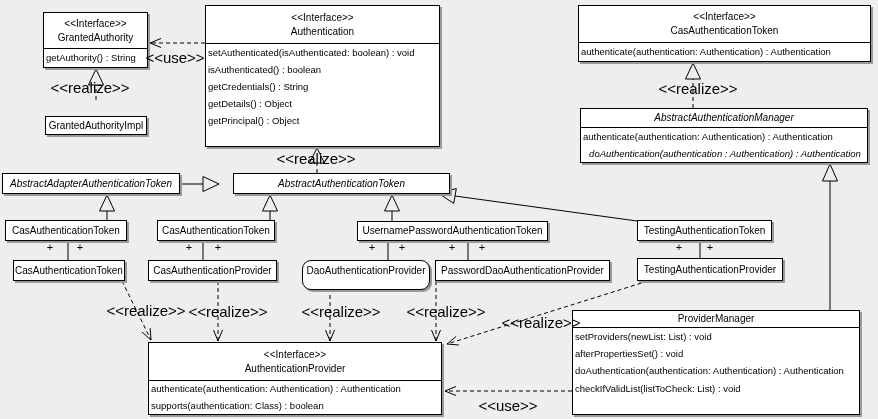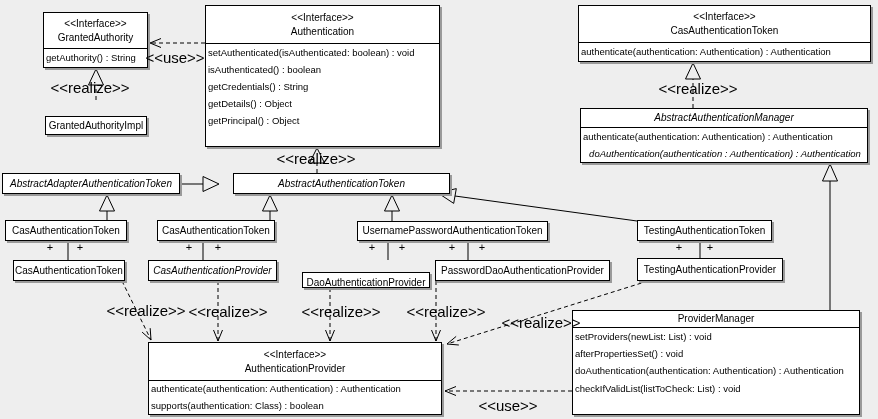--- a/index.html
+++ b/index.html
@@ -144,25 +144,25 @@
       <div class="title" style="height: 19px;">
         <div class="cname">TestingAuthenticationToken</div>
       </div>
     </div>
     <div class="node" style="left: 13px; top: 260px; width: 112px; height: 21px;">
       <div class="title" style="height: 19px;">
         <div class="cname">CasAuthenticationToken</div>
       </div>
     </div>
     <div class="node" style="left: 148px; top: 260px; width: 129px; height: 21px;">
-      <div class="title" style="height: 19px; font-style: italic;">
+      <div class="title" style="height: 19px;">
         <div class="cname">CasAuthenticationProvider</div>
       </div>
     </div>
-    <div class="node" style="left: 302px; top: 272px; width: 128px; height: 16px;">
+    <div class="node" style="left: 302px; top: 260px; width: 128px; height: 30px; border-radius: 9px;">
       <div class="title" style="height: 19px;">
         <div class="cname">DaoAuthenticationProvider</div>
       </div>
     </div>
     <div class="node" style="left: 435px; top: 260px; width: 175px; height: 21px;">
       <div class="title" style="height: 19px;">
         <div class="cname">PasswordDaoAuthenticationProvider</div>
       </div>
     </div>
     <div class="node" style="left: 637px; top: 258px; width: 146px; height: 23px;">

